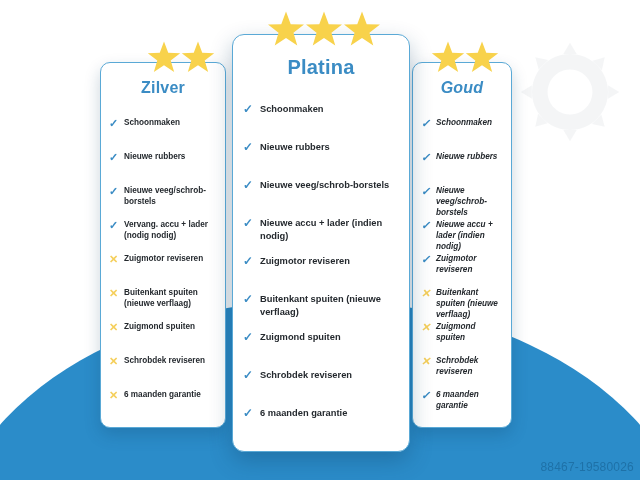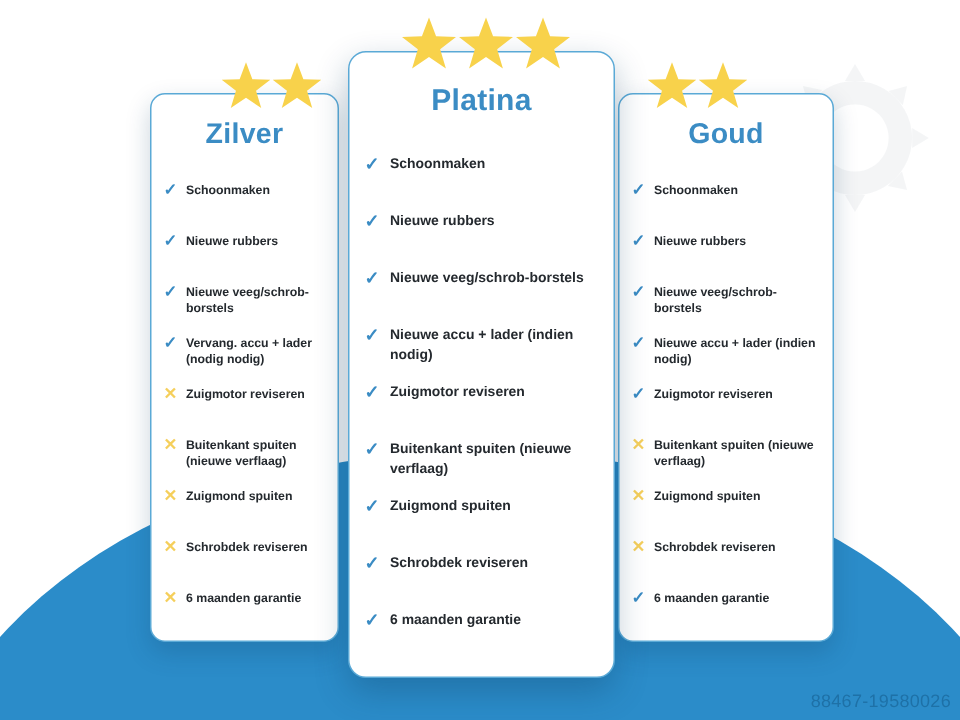--- a/index.html
+++ b/index.html
@@ -67,31 +67,31 @@
     box-sizing: border-box;
     overflow: hidden;
   }
   .card.featured {
     border-radius: 12px;
     box-shadow: 0 9px 22px rgba(12, 60, 95, .30);
     z-index: 14;
   }
   .card-zilver { left: 100px;  top: 62px;  width: 126px; height: 366px; }
   .card-platina{ left: 232px;  top: 34px;  width: 178px; height: 418px; }
-  .card-goud   { left: 412px;  top: 62px;  width: 144px; height: 366px; }
+  .card-goud   { left: 412px;  top: 62px;  width: 100px; height: 366px; font-style: italic; }
 
   .card-title {
     text-align: center;
     color: #3b8cc4;
     font-weight: bold;
     font-family: "Liberation Sans", sans-serif;
     letter-spacing: .2px;
   }
   .card-zilver .card-title,
-  .card-goud .card-title { font-size: 19px; margin: 16px 0 0 0; }
+  .card-goud .card-title { font-size: 16px; margin: 16px 0 0 0; }
   .card-platina .card-title { font-size: 20px; margin: 21px 0 0 0; }
 
   
   .feature-list {
     list-style: none;
     margin: 0;
     padding: 0;
   }
   .card-zilver .feature-list { margin: 20px 0 0 0; padding: 0 6px 0 8px; }
   .card-goud   .feature-list { margin: 20px 0 0 0; padding: 0 6px 0 8px; }

